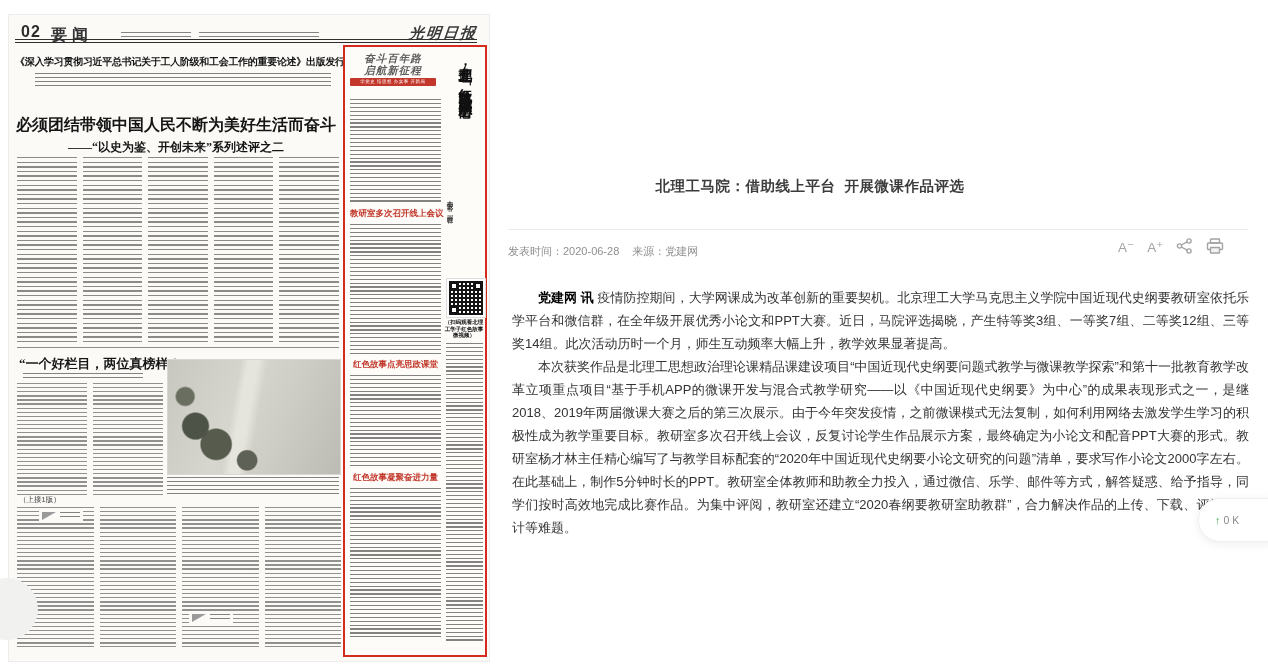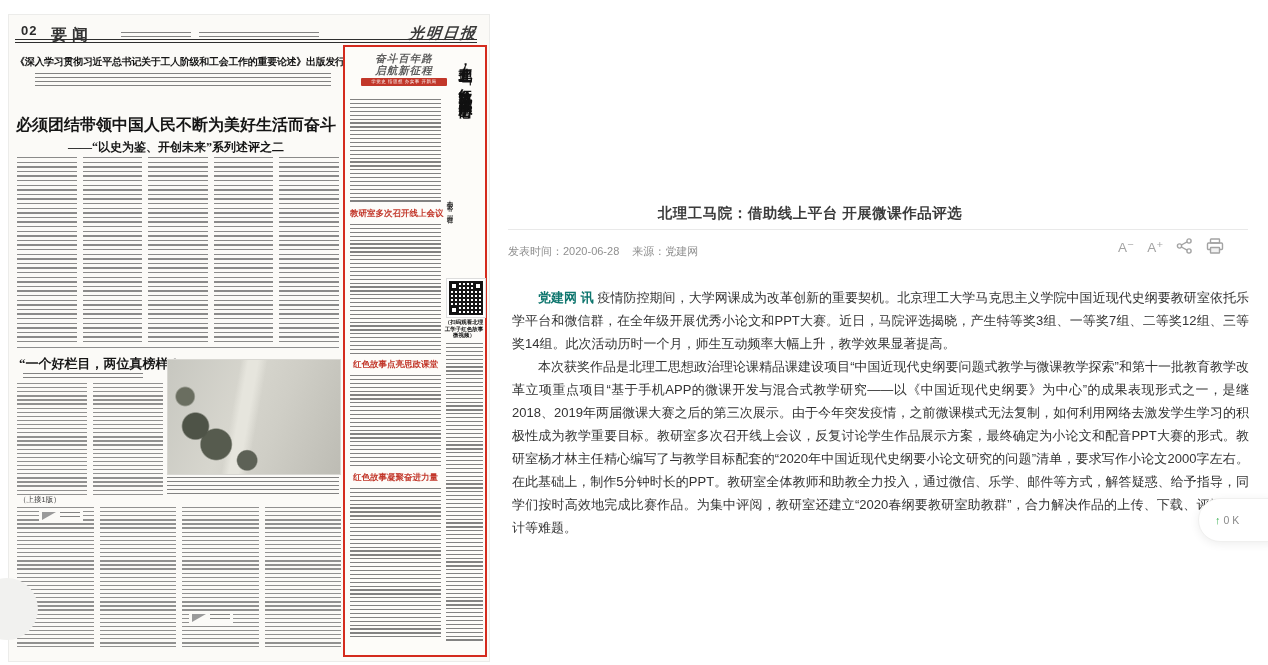--- a/index.html
+++ b/index.html
@@ -9,21 +9,21 @@
   
   #paper{left:8px;top:14px;width:480px;height:646px;background:#fbfaf7;border:1px solid #ececea;}
   .serif{font-family:"Liberation Serif","DejaVu Serif",serif;}
   .tx{background-image:repeating-linear-gradient(180deg,rgba(95,95,95,.72) 0 1.5px,transparent 1.5px 4.6px);}
   .tx-sm{background-image:repeating-linear-gradient(180deg,rgba(100,100,100,.7) 0 1.3px,transparent 1.3px 4.1px);}
   .tx-xs{background-image:repeating-linear-gradient(180deg,rgba(90,90,90,.75) 0 1.2px,transparent 1.2px 3.9px);}
   .cols{display:flex;gap:6px;}
   .cols>div{flex:1;}
   .rule2{border-top:1.6px solid #2e2e2e;border-bottom:1px solid #2e2e2e;height:2px;}
   #np-header{left:12px;top:8px;width:456px;height:18px;}
-  #np-pageno{font-size:13px;font-weight:bold;color:#2c2c2c;letter-spacing:1px;}
+  #np-pageno{font-size:16px;font-weight:bold;color:#2c2c2c;letter-spacing:1px;}
   #np-section{font-size:16px;font-weight:bold;letter-spacing:5px;color:#333;}
   #np-masthead{font-size:15px;font-weight:bold;font-style:italic;color:#3a3a3a;letter-spacing:2px;transform:skewX(-6deg);}
   .hl{color:#151515;font-weight:bold;white-space:nowrap;}
   .pennant{width:0;height:0;border-top:8px solid #9a9a9a;border-right:14px solid transparent;}
   
   #np-photo{background:
     radial-gradient(circle at 16% 58%, #4e5347 0 8%, transparent 9%),
     radial-gradient(circle at 28% 74%, #565b4e 0 10%, transparent 11%),
     radial-gradient(circle at 10% 32%, #6a6e60 0 5%, transparent 6%),
     radial-gradient(circle at 46% 88%, #5d6156 0 7%, transparent 8%),
@@ -47,21 +47,21 @@
   .qr-eye{position:absolute;width:8px;height:8px;border:2px solid #111;background:#fff;box-sizing:border-box;}
   #qr-caption{font-size:5.5px;line-height:6.5px;color:#111;font-weight:bold;text-align:center;}
   
   #art-title{font-size:14.5px;font-weight:bold;color:#3c3c3c;white-space:nowrap;letter-spacing:.5px;}
   #art-rule{border-top:1px solid #e9e9e9;}
   #art-meta{font-size:11px;color:#8f8f8f;}
   #art-tools{display:flex;gap:13px;align-items:center;color:#a3a3a3;}
   .tool-btn{font-size:13.5px;color:#a3a3a3;cursor:pointer;line-height:16px;}
   #art-body{font-size:13px;line-height:23px;color:#333;text-align:justify;}
   #art-body p{margin:0;text-indent:2em;}
-  .lead-b{font-weight:bold;color:#0f766e;}
+  .lead-b{font-weight:bold;color:#000000;}
   
   #like-widget{left:1198px;top:498px;width:92px;height:44px;background:#fff;border:1px solid #f0f0ef;
     border-radius:22px;box-shadow:0 2px 10px rgba(0,0,0,.07);display:flex;align-items:center;padding-left:16px;
     box-sizing:border-box;gap:3px;font-size:10.5px;color:#8a8a8a;}
   #like-arrow{color:#3cb054;font-weight:bold;font-size:11px;}
   #corner-blob{left:-24px;top:578px;width:62px;height:62px;border-radius:50%;background:#f1f1ef;}
 </style>
 </head>
 <body>
 
@@ -118,21 +118,21 @@
         <span class="pennant"></span>
         <span class="tx-xs" style="width:20px;height:8px;display:inline-block;"></span>
       </div>
       <div class="abs" style="left:172px;top:118px;display:flex;gap:4px;align-items:center;background:#fbfaf7;padding:1px 3px;">
         <span class="pennant"></span>
         <span class="tx-xs" style="width:20px;height:8px;display:inline-block;"></span>
       </div>
     </div>
 
     <div id="red-col" class="abs">
-      <div class="abs" style="left:16px;top:6px;width:86px;">
+      <div class="abs" style="left:5px;top:6px;width:86px;">
         <div id="campaign-l1">奋斗百年路</div>
         <div id="campaign-l2">启航新征程</div>
         <div id="campaign-banner" style="margin-top:2px;">学党史 悟思想 办实事 开新局</div>
       </div>
 
       <div class="abs" style="left:5px;top:52px;width:91px;">
         <div class="tx-xs" style="height:104px;"></div>
         <div class="red-sub" style="margin:5px 0 4px;">教研室多次召开线上会议</div>
         <div class="tx-xs" style="height:130px;"></div>
         <div class="red-sub" style="margin:5px 0 4px;">红色故事点亮思政课堂</div>
@@ -147,21 +147,21 @@
       <div id="qr" class="abs" style="left:102px;top:232px;width:34px;height:34px;">
         <span class="qr-eye" style="left:1px;top:1px;"></span>
         <span class="qr-eye" style="right:1px;top:1px;"></span>
         <span class="qr-eye" style="left:1px;bottom:1px;"></span>
       </div>
       <div id="qr-caption" class="abs" style="left:98px;top:272px;width:42px;">（扫码观看北理工学子红色故事微视频）</div>
       <div class="abs tx-xs" style="left:101px;top:296px;width:37px;height:300px;"></div>
     </div>
   </div>
 
-  <div id="art-title" class="abs" style="left:810px;top:204px;transform:translateX(-50%);">北理工马院：借助线上平台 开展微课作品评选</div>
+  <div id="art-title" class="abs" style="left:810px;top:177px;transform:translateX(-50%);font-family:Liberation Mono, monospace;">北理工马院：借助线上平台 开展微课作品评选</div>
 
   <div id="art-rule" class="abs" style="left:508px;top:229px;width:740px;"></div>
 
   <div id="art-meta" class="abs" style="left:508px;top:244px;">
     <span>发表时间：2020-06-28</span>
     <span style="margin-left:10px;">来源：党建网</span>
   </div>
 
   <div id="art-tools" class="abs" style="left:1118px;top:238px;">
     <span class="tool-btn">A⁻</span>

